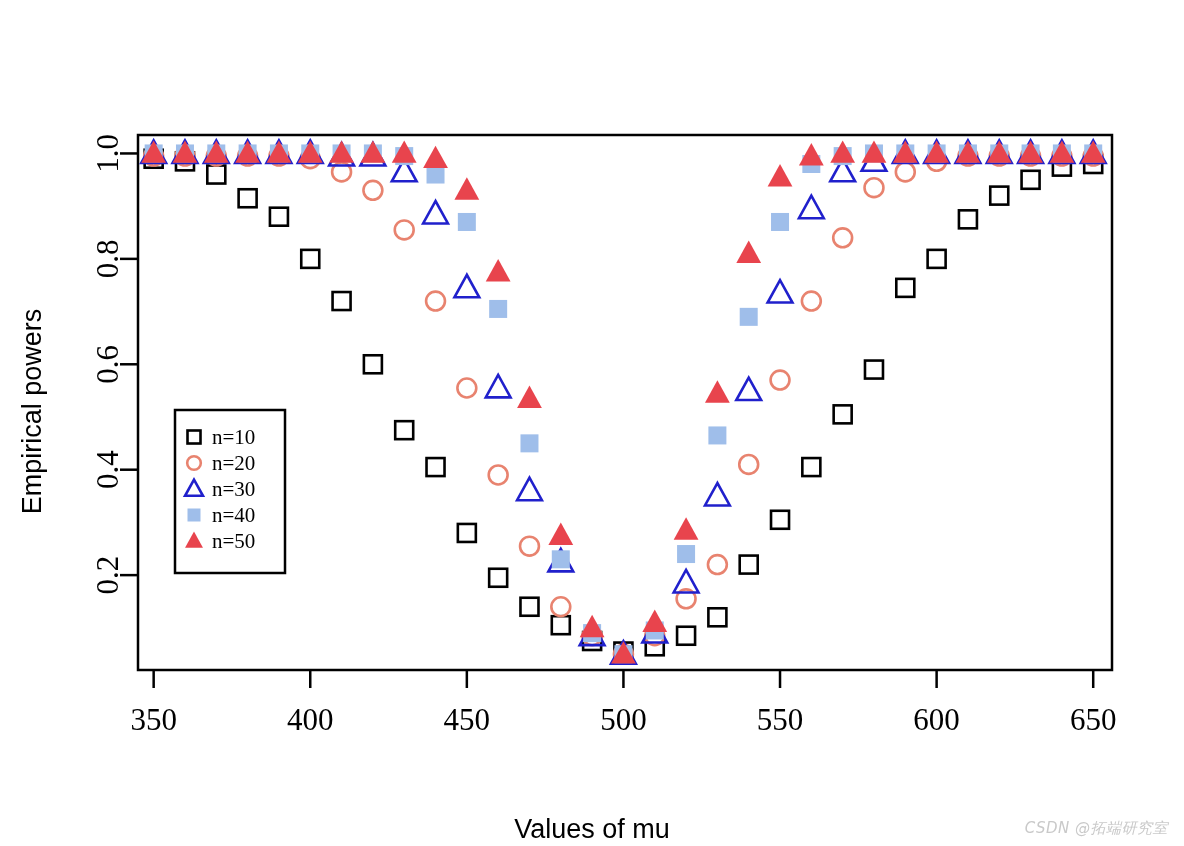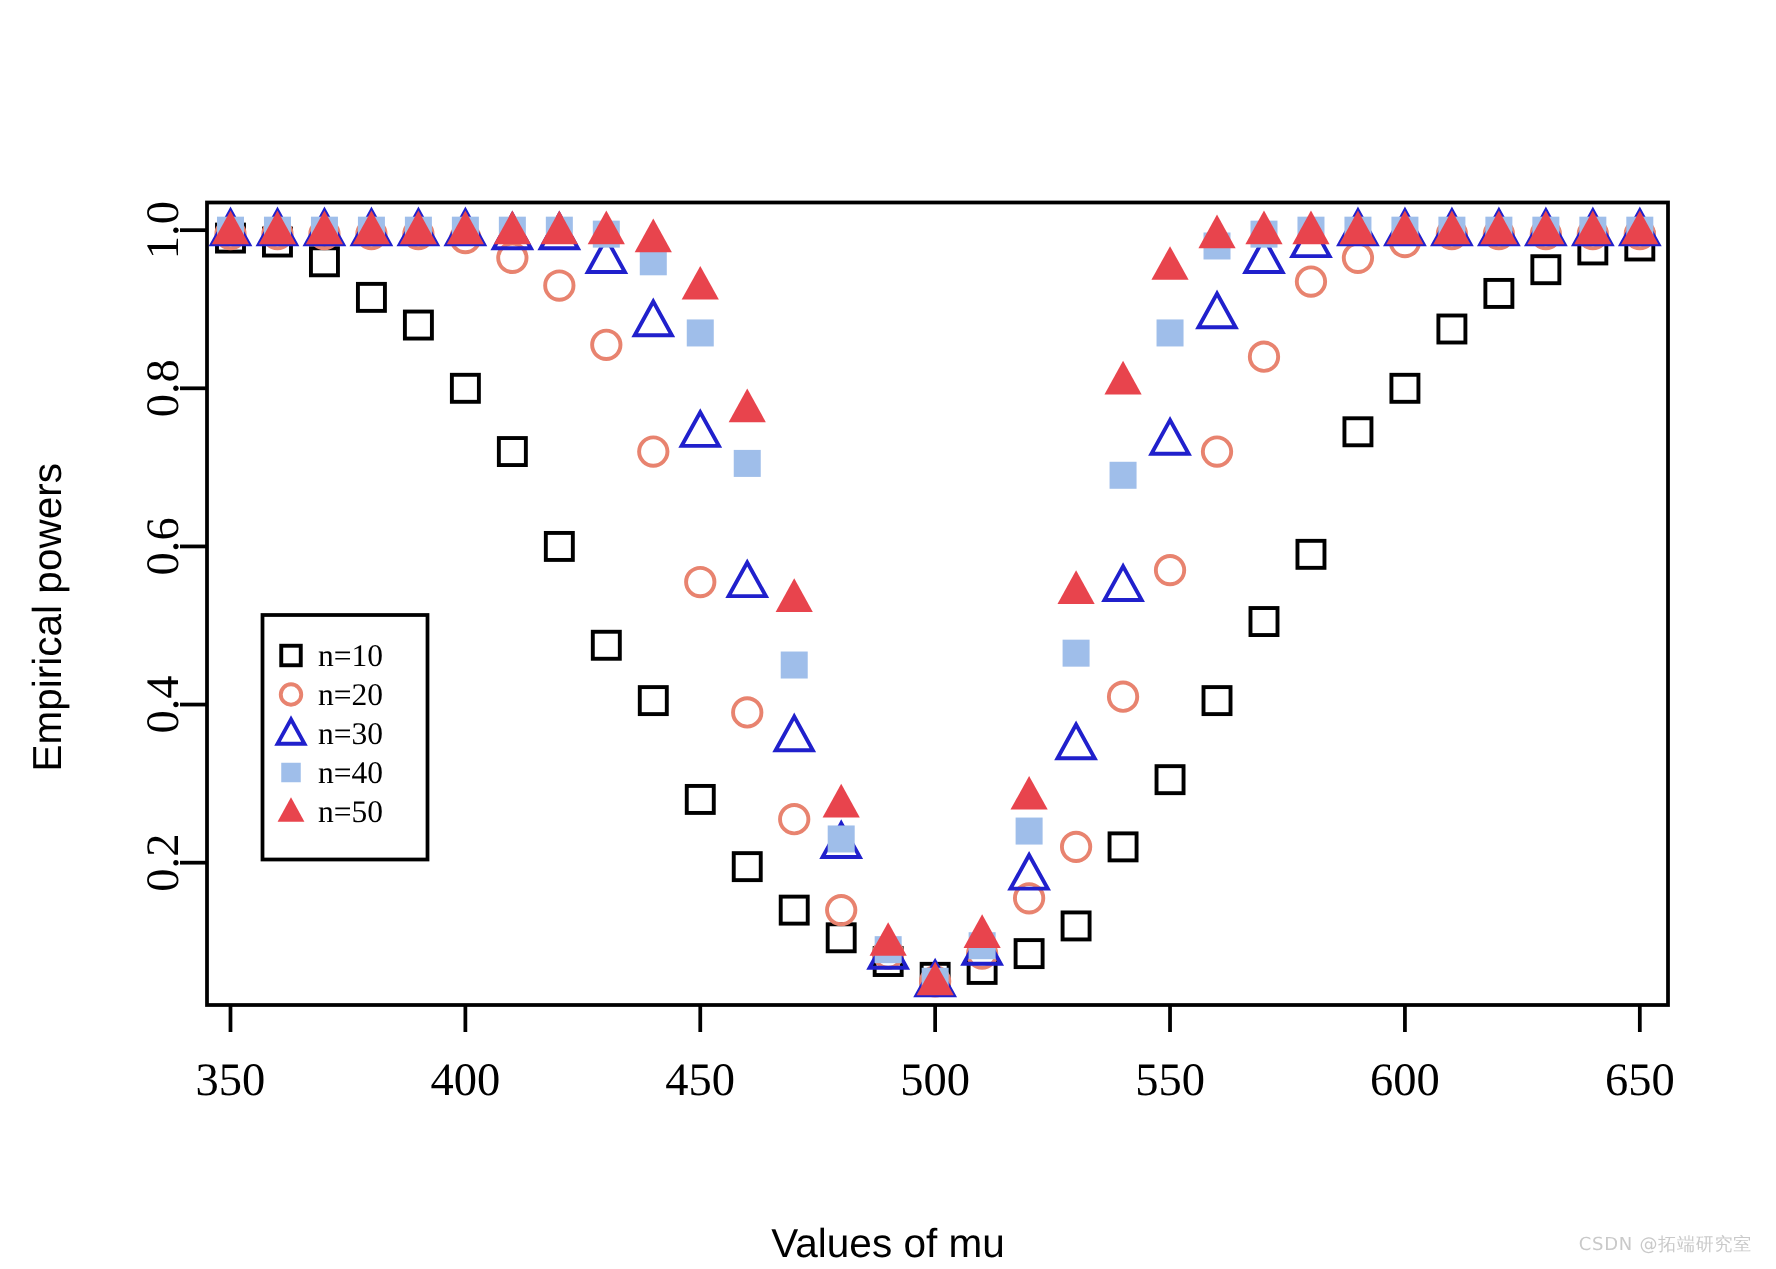--- a/index.html
+++ b/index.html
@@ -40,25 +40,26 @@
     top: 396px;
     width: 260px;
     text-align: center;
     transform: rotate(-90deg);
     transform-origin: center center;
   }
   .watermark {
     position: absolute;
     right: 16px;
     bottom: 8px;
-    font-size: 12px;
+    font-size: 15px;
     color: #c9c9c9;
     font-family: "DejaVu Sans", sans-serif;
     letter-spacing: 0.5px;
     user-select: none;
+    font-style: italic;
   }
   svg { display: block; }
   text { font-family: "Liberation Serif", serif; fill: #000; }
 </style>
 </head>
 <body>
 
 <div id="figure">
   <svg id="plot-svg" width="1184" height="846" viewBox="0 0 1184 846">
       <rect x="138" y="135" width="974" height="535" fill="none" stroke="#000" stroke-width="2.5"></rect>

